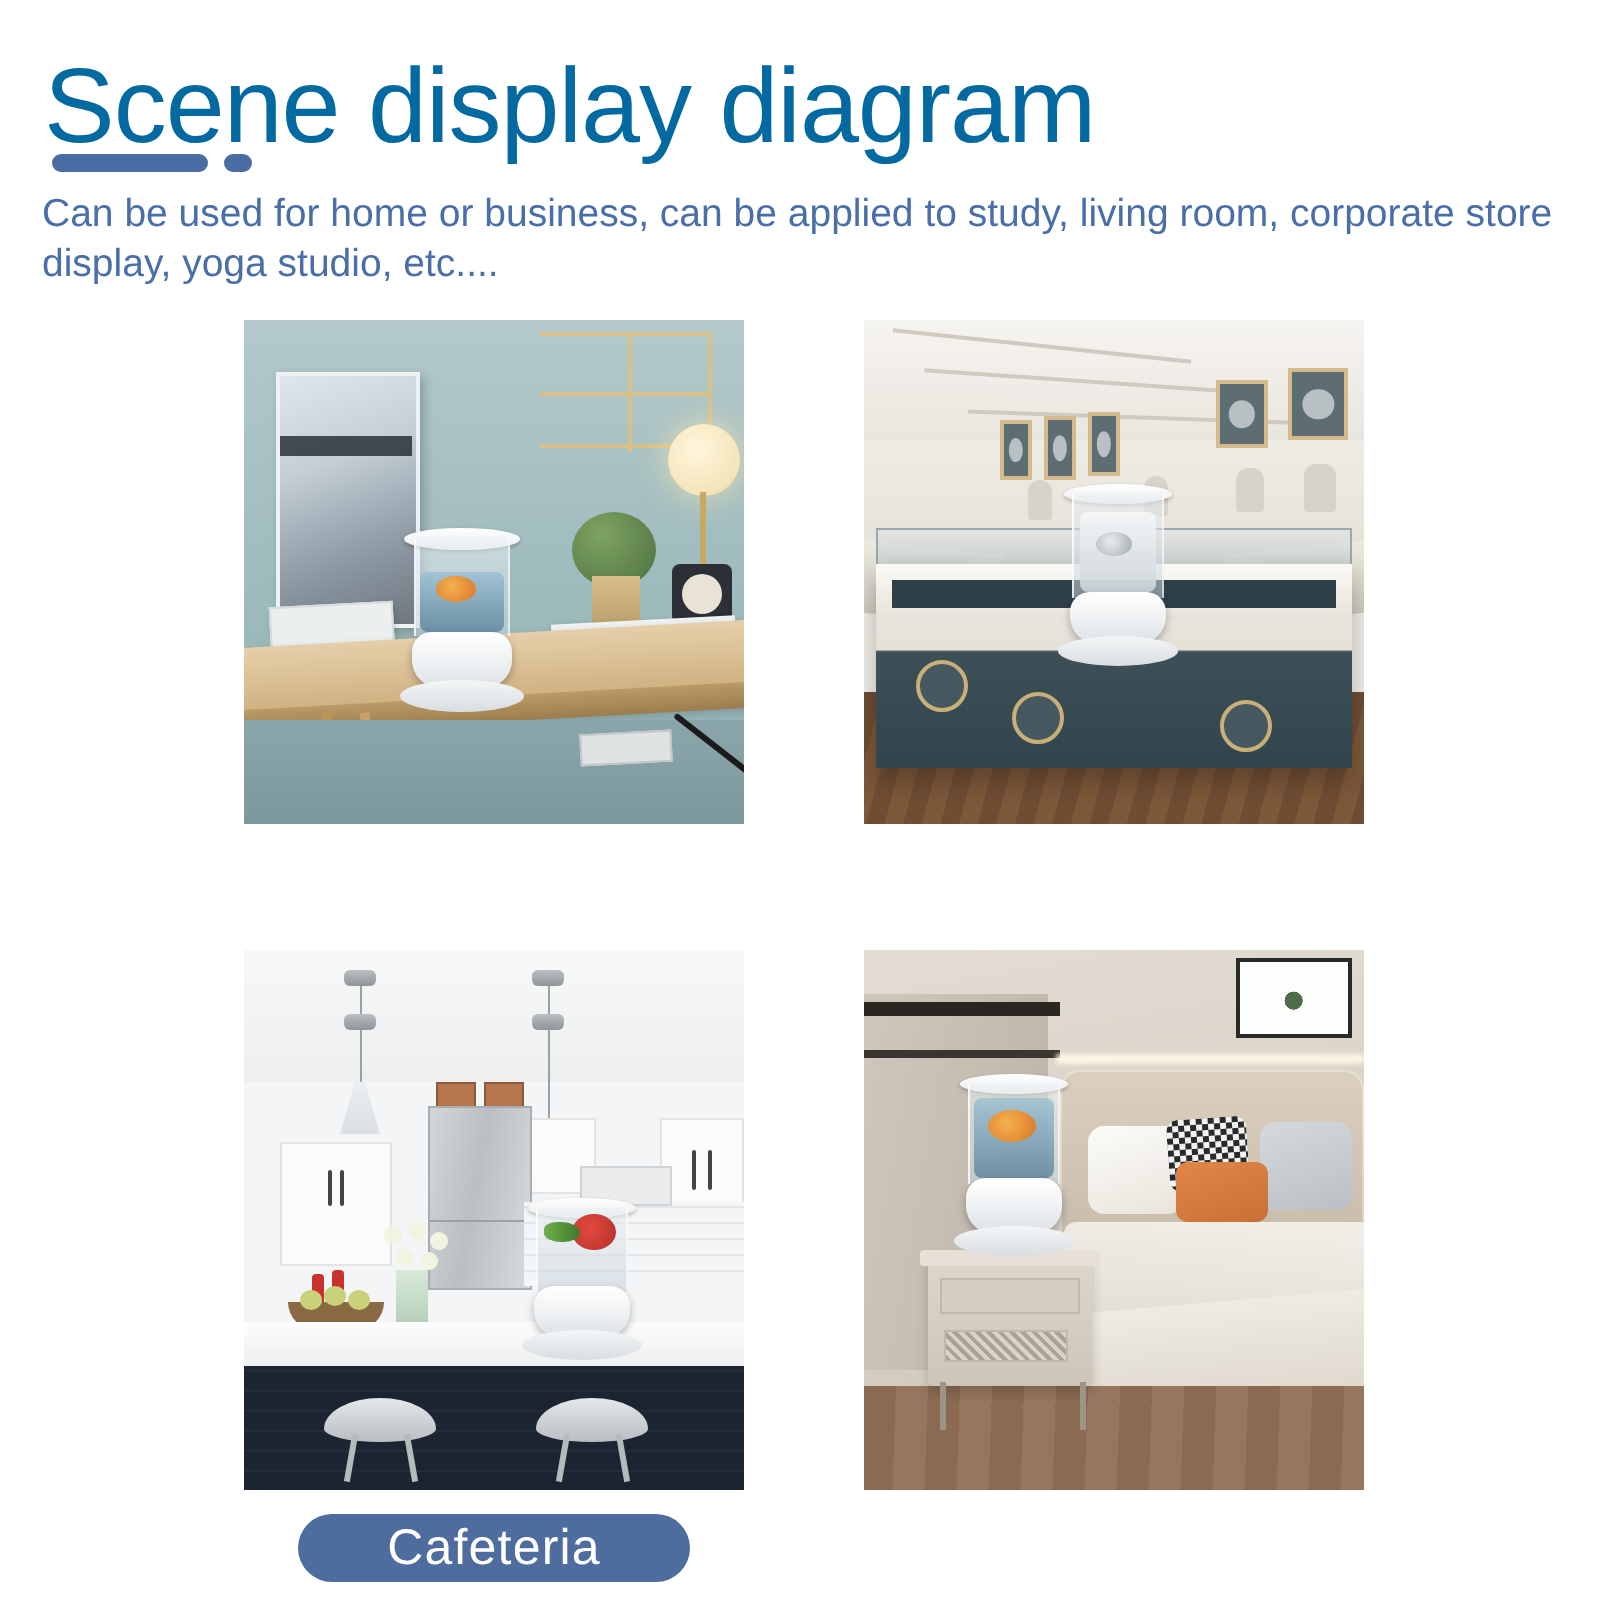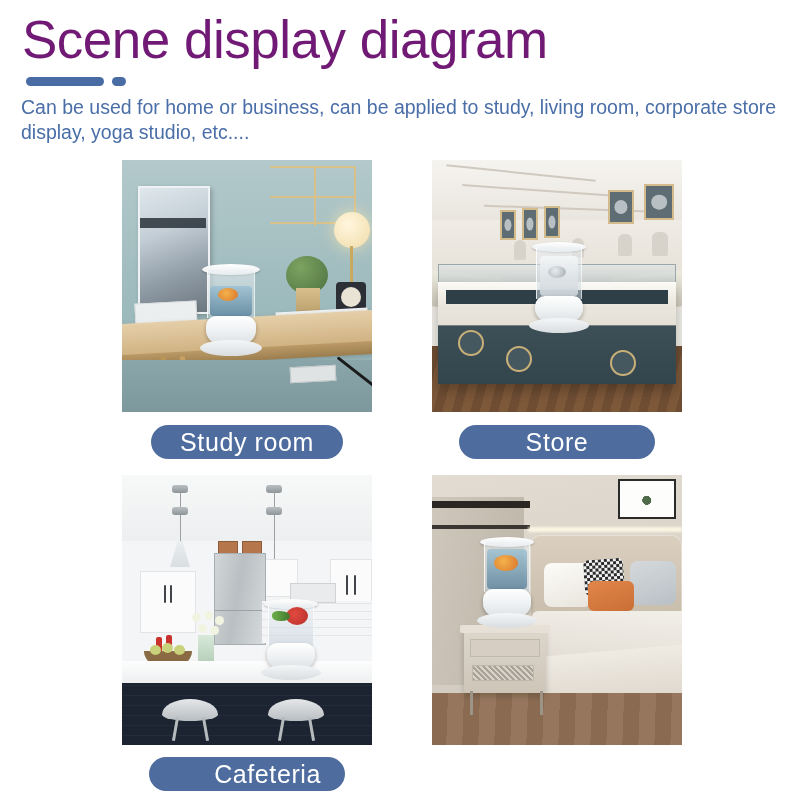--- a/index.html
+++ b/index.html
@@ -7,23 +7,23 @@
     width: 800px; height: 800px;
     background: #ffffff;
     font-family: "Liberation Sans", sans-serif;
     overflow: hidden;
   }
   .page { position: relative; width: 800px; height: 800px; background: #fff; }
 
   
   .header { position: absolute; left: 0; top: 0; width: 800px; }
   .title {
-    position: absolute; left: 22px; top: 10px;
+    position: absolute; left: 22px; top: 24px;
     font-size: 53px; line-height: 60px;
-    color: #701a75; font-weight: 400; letter-spacing: -0.5px;
+    color: #0369a1; font-weight: 400; letter-spacing: -0.5px;
     white-space: nowrap;
   }
   .accent-bar {
     position: absolute; left: 26px; top: 77px;
     width: 78px; height: 9px; border-radius: 5px; background: #4a6ca5;
   }
   .accent-dot {
     position: absolute; left: 112px; top: 77px;
     width: 14px; height: 9px; border-radius: 5px; background: #4a6ca5;
   }
@@ -61,21 +61,21 @@
     text-align: center;
     font-size: 25px;
     letter-spacing: 0.6px;
     white-space: nowrap;
     padding: 0 24px;
     width: fit-content;
     min-width: 120px;
   }
   .card-0 .pill { min-width: 192px; }
   .card-1 .pill { min-width: 196px; }
-  .card-2 .pill { min-width: 196px; text-align: right; }
+  .card-2 .pill { min-width: 196px; }
   .card-3 .pill { min-width: 198px; }
   .card-2 .pill, .card-3 .pill { margin-top: 12px; }
 
   
   .p1 { background: linear-gradient(175deg,#a9c2c4 0%, #9ebabd 40%, #a7c0c2 100%); }
   .p1 .wall { position:absolute; inset:0; background:linear-gradient(180deg,#b3c9cb 0%,#9cb9bc 60%,#93b1b5 100%); }
   .p1 .desk {
     position:absolute; left:-8px; top:157px; width:266px; height:42px;
     background:linear-gradient(180deg,#e5cfa9 0%,#d9be92 45%,#c8a875 100%);
     transform: rotate(-3.2deg);
@@ -235,21 +235,20 @@
 
         <div class="device" style="left:76px; top:104px; width:66px; height:96px;">
           <div class="dev-lid" style="left:4px; top:0; width:58px; height:11px;"></div>
           <div class="dev-glass" style="left:9px; top:6px; width:48px; height:48px;"></div>
           <div class="dev-water" style="left:12px; top:22px; width:42px; height:30px;"></div>
           <div class="dev-fish" style="left:20px; top:24px; width:20px; height:13px;"></div>
           <div class="dev-base" style="left:8px; top:52px; width:50px; height:28px;"></div>
           <div class="dev-tray" style="left:2px; top:76px; width:62px; height:16px;"></div>
         </div>
       </div>
-      <div class="pill">Study room</div>
     </div>
 
     <div class="card card-1">
       <div class="photo p2">
         <div class="ceiling"></div>
         <div class="ceil-line" style="left:14px; top:12px; width:150px; transform:rotate(6deg);"></div>
         <div class="ceil-line" style="left:30px; top:30px; width:170px; transform:rotate(4deg);"></div>
         <div class="ceil-line" style="left:52px; top:48px; width:186px; transform:rotate(2deg);"></div>
         <div class="backwall"></div>
 
@@ -288,21 +287,20 @@
 
         <div class="device" style="left:96px; top:82px; width:62px; height:92px;">
           <div class="dev-lid" style="left:4px; top:0; width:54px; height:10px;"></div>
           <div class="dev-glass" style="left:8px; top:5px; width:46px; height:52px;"></div>
           <div class="dev-water" style="left:12px; top:14px; width:38px; height:40px; background:linear-gradient(180deg,rgba(245,247,248,.9),rgba(205,213,218,.9));"></div>
           <div class="dev-fish" style="left:20px; top:24px; width:18px; height:12px; background:radial-gradient(circle at 40% 40%,#e9edef,#9fa9ae);"></div>
           <div class="dev-base" style="left:7px; top:54px; width:48px; height:26px;"></div>
           <div class="dev-tray" style="left:1px; top:76px; width:60px; height:15px;"></div>
         </div>
       </div>
-      <div class="pill">Store</div>
     </div>
 
     <div class="card card-2">
       <div class="photo p3">
         <div class="ceiling"></div>
         <div class="wall"></div>
 
         <div class="pendant-wire" style="left:58px; top:14px; height:52px;"></div>
         <div class="pendant-top" style="left:50px; top:10px;"></div>
         <div class="pendant-top" style="left:50px; top:32px;"></div>

